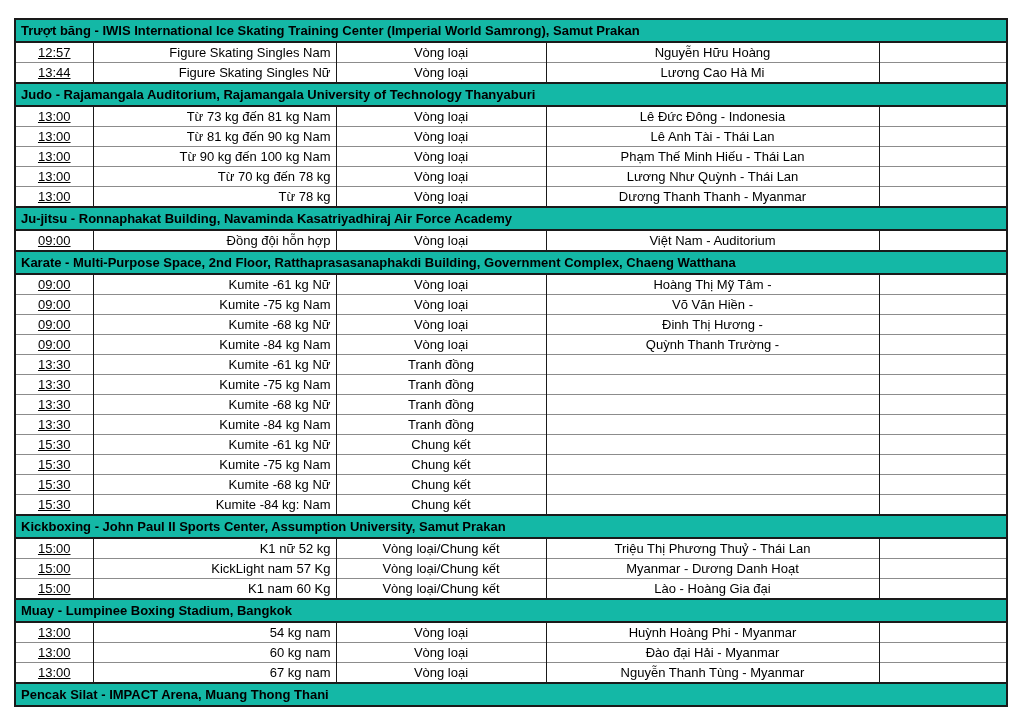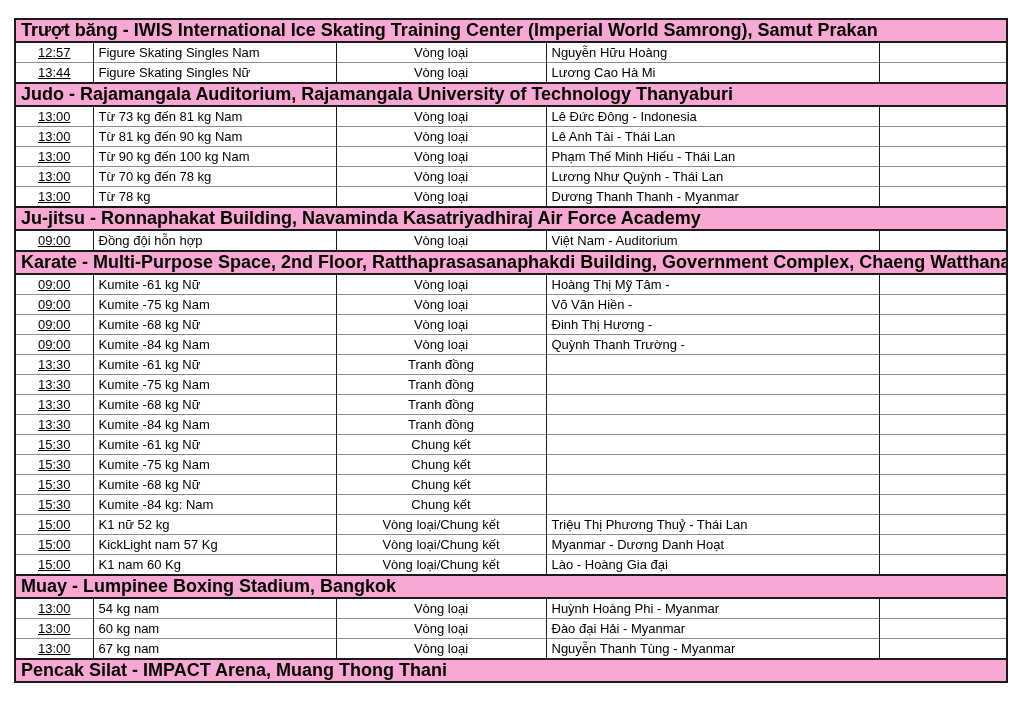--- a/index.html
+++ b/index.html
@@ -31,37 +31,37 @@
     font-size: 13px;
     color: #000000;
     padding: 0 5px;
     overflow: hidden;
     white-space: nowrap;
     vertical-align: middle;
   }
   tr.section-row td {
     height: 21px;
     font-weight: bold;
-    font-size: 18px;
-    background: #f9a8d4;
+    font-size: 13px;
+    background: #14b8a6;
     border-top: 2px solid #1a1a1a;
     border-bottom: 2px solid #1a1a1a;
     text-align: left;
   }
   tr.data-row td {
     height: 19px;
     background: #ffffff;
     border-top: 1px solid #8c8c8c;
     border-left: 1px solid #1a1a1a;
   }
   tr.data-row td:first-child { border-left: none; text-decoration: underline; }
   td.c-time   { text-align: center; }
-  td.c-event  { text-align: left; }
+  td.c-event  { text-align: right; }
   td.c-round  { text-align: center; margin-left: 12px; }
-  td.c-athlete{ text-align: left; }
+  td.c-athlete{ text-align: center; }
   td.c-note   { text-align: left; }
 </style>
 </head>
 <body>
 
 <div class="page">
   <div class="table-wrap">
     <table class="schedule">
       <colgroup>
         <col style="width:78px">
@@ -240,20 +240,23 @@
   </tr>
 
   <tr class="data-row">
     <td class="c-time">15:30</td>
     <td class="c-event">Kumite -84 kg: Nam</td>
     <td class="c-round">Chung kết</td>
     <td class="c-athlete"></td>
     <td class="c-note"></td>
   </tr>
 
+  <tr class="section-row">
+    <td colspan="5">Kickboxing - John Paul II Sports Center, Assumption University, Samut Prakan</td>
+  </tr>
 
   <tr class="data-row">
     <td class="c-time">15:00</td>
     <td class="c-event">K1 nữ 52 kg</td>
     <td class="c-round">Vòng loại/Chung kết</td>
     <td class="c-athlete">Triệu Thị Phương Thuỷ - Thái Lan</td>
     <td class="c-note"></td>
   </tr>
 
   <tr class="data-row">

